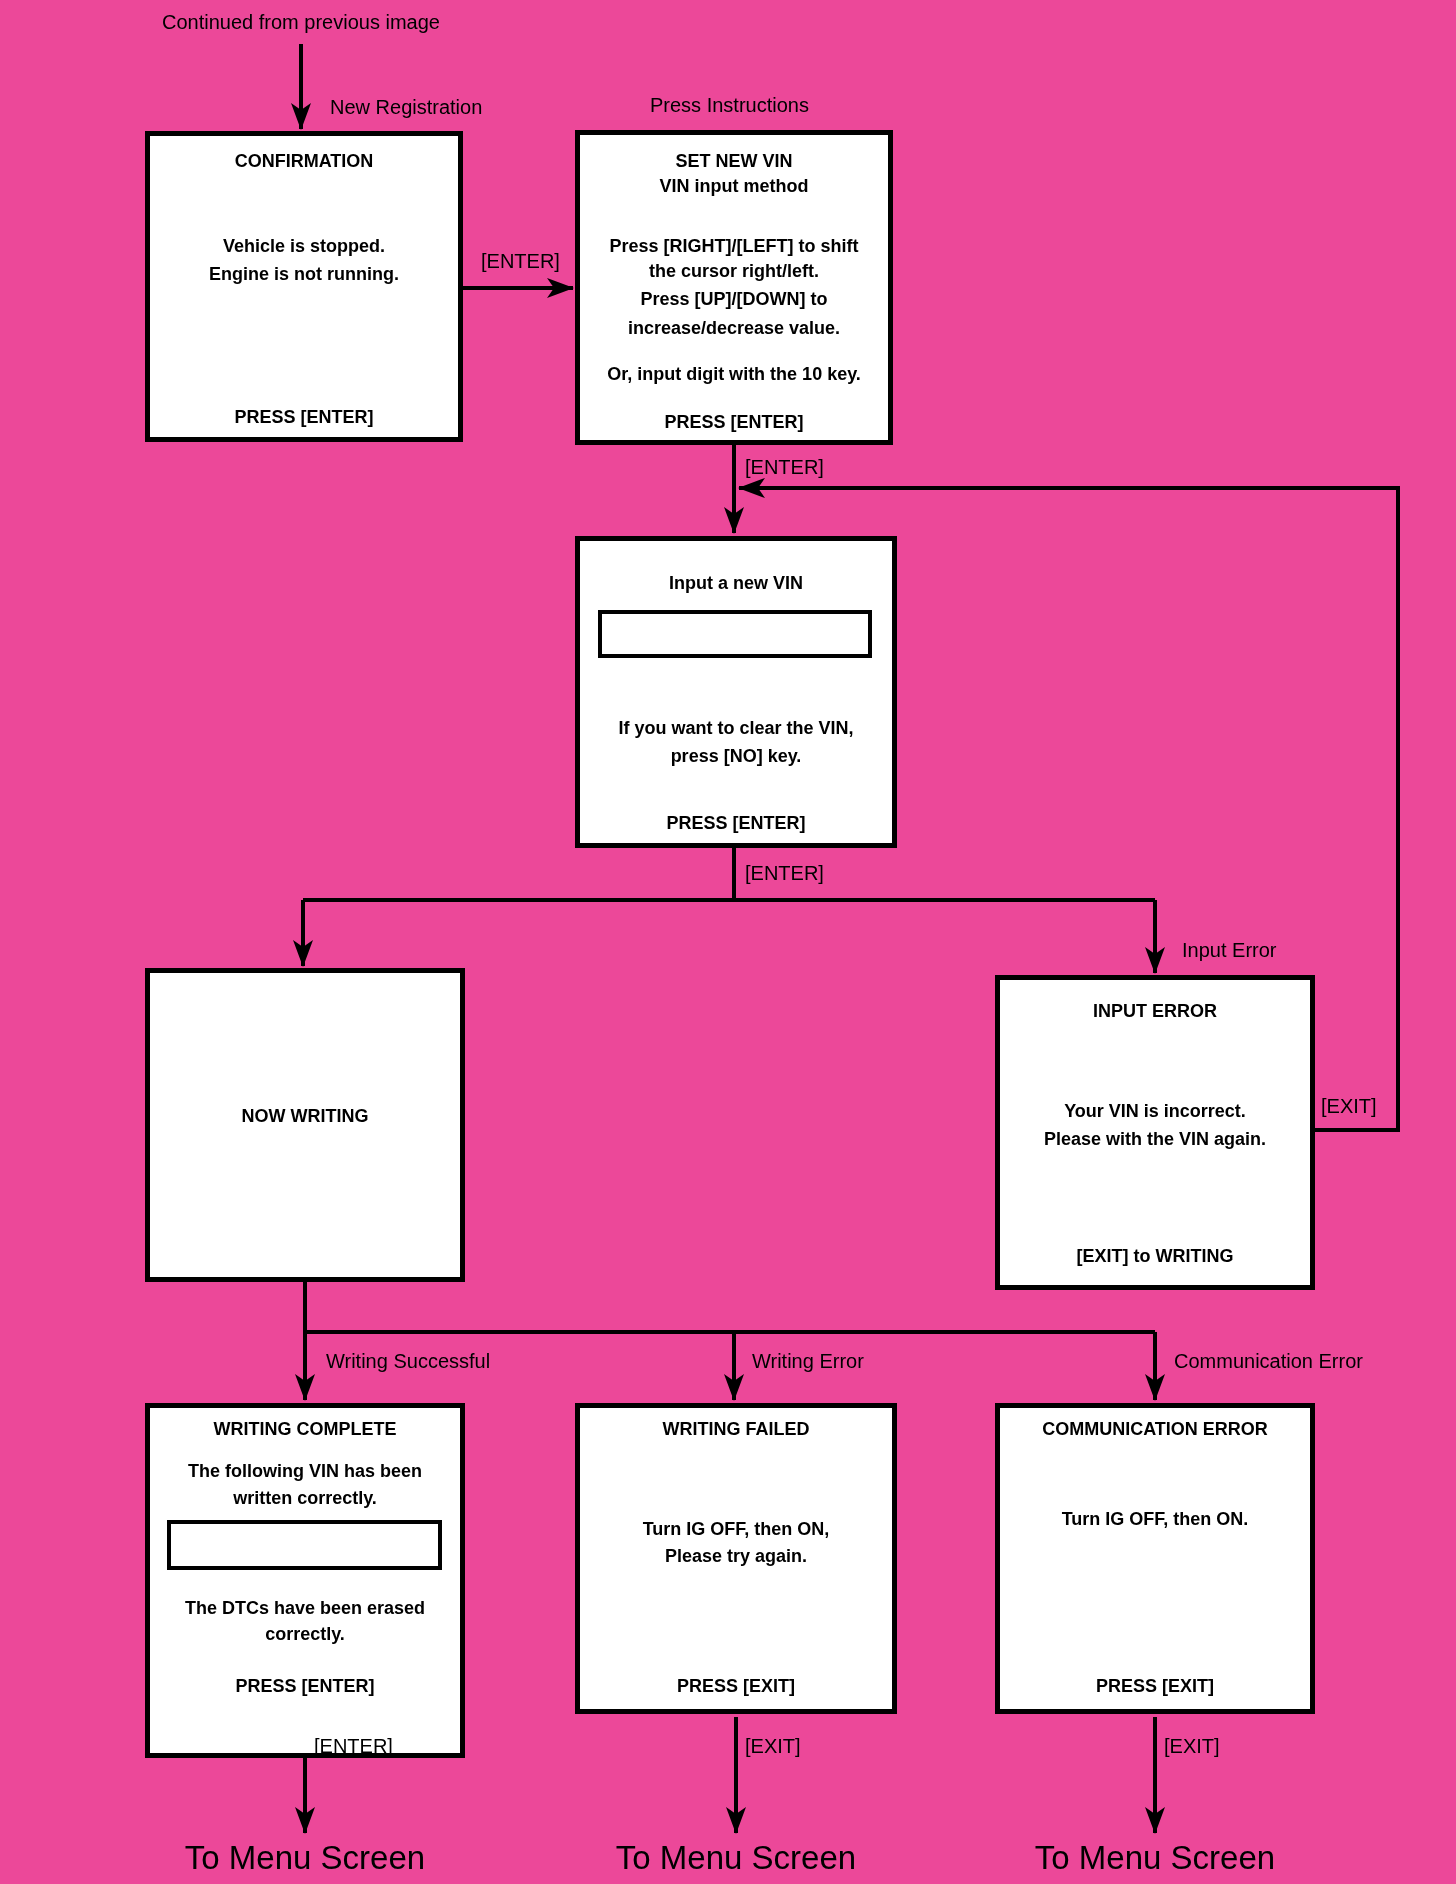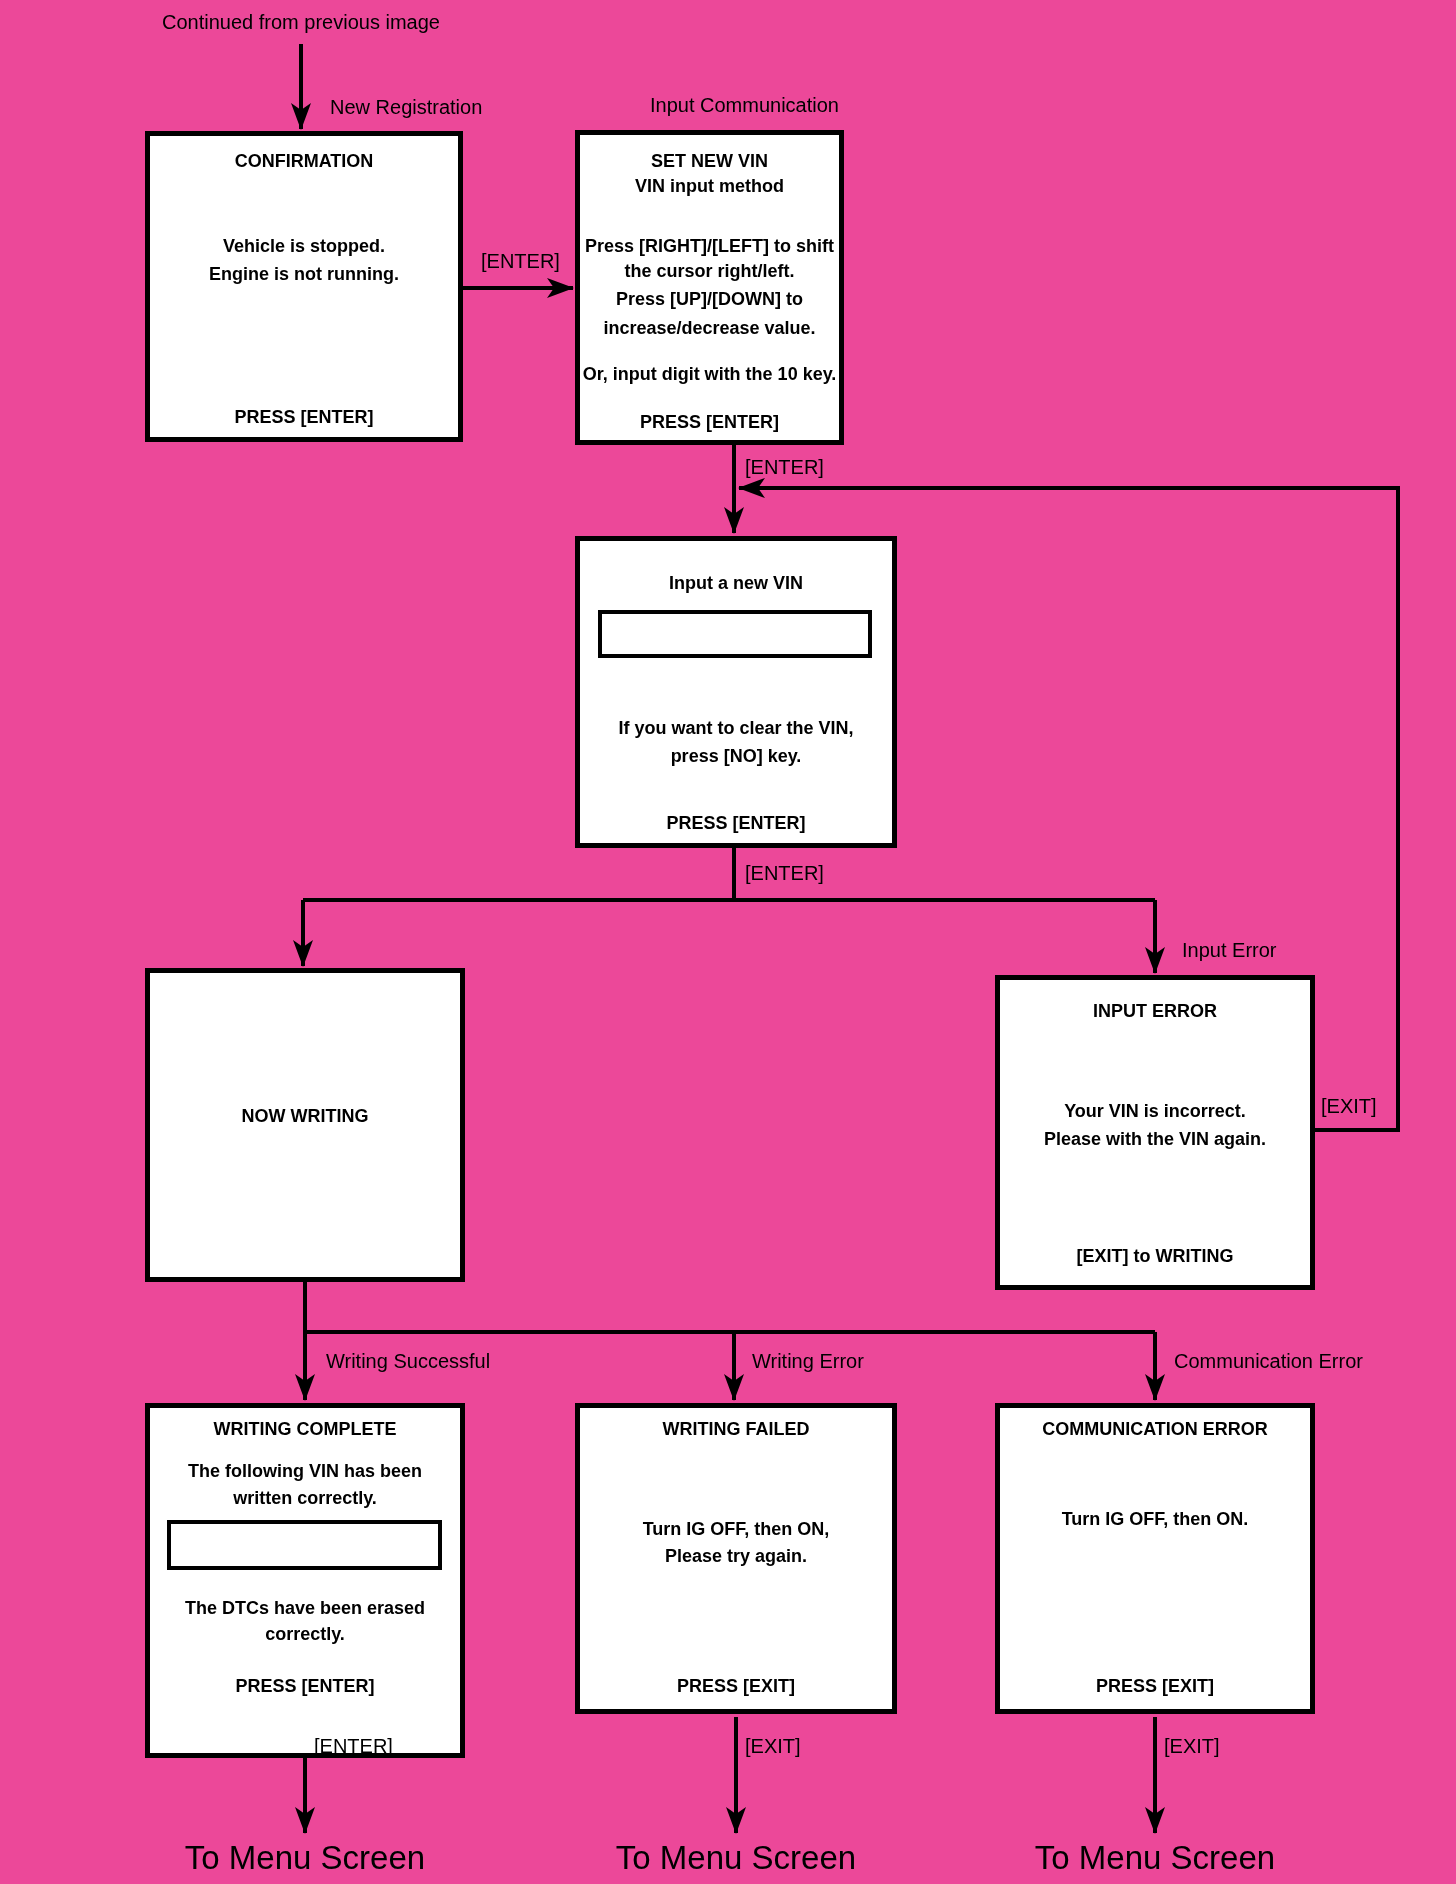--- a/index.html
+++ b/index.html
@@ -48,21 +48,21 @@
       <line x1="734" y1="1332" x2="734" y2="1400" marker-end="url(#ah)"></line>
       <line x1="1155" y1="1332" x2="1155" y2="1400" marker-end="url(#ah)"></line>
       <line x1="305" y1="1717" x2="305" y2="1833" marker-end="url(#ah)"></line>
       <line x1="736" y1="1717" x2="736" y2="1833" marker-end="url(#ah)"></line>
       <line x1="1155" y1="1717" x2="1155" y2="1833" marker-end="url(#ah)"></line>
     </g>
   </svg>
 
   <div class="lbl" style="left:162px;top:10px;">Continued from previous image</div>
   <div class="lbl" style="left:330px;top:95px;">New Registration</div>
-  <div class="lbl" style="left:650px;top:93px;">Input Communication</div>
+  <div class="lbl" style="left:650px;top:93px;">Press Instructions</div>
   <div class="lbl" style="left:481px;top:249px;">[ENTER]</div>
   <div class="lbl" style="left:745px;top:455px;">[ENTER]</div>
   <div class="lbl" style="left:745px;top:861px;">[ENTER]</div>
   <div class="lbl" style="left:1321px;top:1094px;">[EXIT]</div>
   <div class="lbl" style="left:1182px;top:938px;">Input Error</div>
   <div class="lbl" style="left:326px;top:1349px;">Writing Successful</div>
   <div class="lbl" style="left:752px;top:1349px;">Writing Error</div>
   <div class="lbl" style="left:1174px;top:1349px;">Communication Error</div>
   <div class="lbl" style="left:314px;top:1734px;">[ENTER]</div>
   <div class="lbl" style="left:745px;top:1734px;">[EXIT]</div>
@@ -71,21 +71,21 @@
   <div class="lbl menu" style="left:586px;top:1844px;">To Menu Screen</div>
   <div class="lbl menu" style="left:1005px;top:1844px;">To Menu Screen</div>
 
   <div class="box" style="left:145px;top:131px;width:318px;height:311px;">
     <div class="bl" style="top:14px;">CONFIRMATION</div>
     <div class="bl" style="top:99px;">Vehicle is stopped.</div>
     <div class="bl" style="top:127px;">Engine is not running.</div>
     <div class="bl" style="top:270px;">PRESS [ENTER]</div>
   </div>
 
-  <div class="box" style="left:575px;top:130px;width:269px;height:315px;">
+  <div class="box" style="left:575px;top:130px;width:318px;height:315px;">
     <div class="bl" style="top:15px;">SET NEW VIN</div>
     <div class="bl" style="top:40px;">VIN input method</div>
     <div class="bl" style="top:100px;">Press [RIGHT]/[LEFT] to shift</div>
     <div class="bl" style="top:125px;">the cursor right/left.</div>
     <div class="bl" style="top:153px;text-align:center;">Press [UP]/[DOWN] to</div>
     <div class="bl" style="top:182px;">increase/decrease value.</div>
     <div class="bl" style="top:228px;">Or, input digit with the 10 key.</div>
     <div class="bl" style="top:276px;">PRESS [ENTER]</div>
   </div>
 

